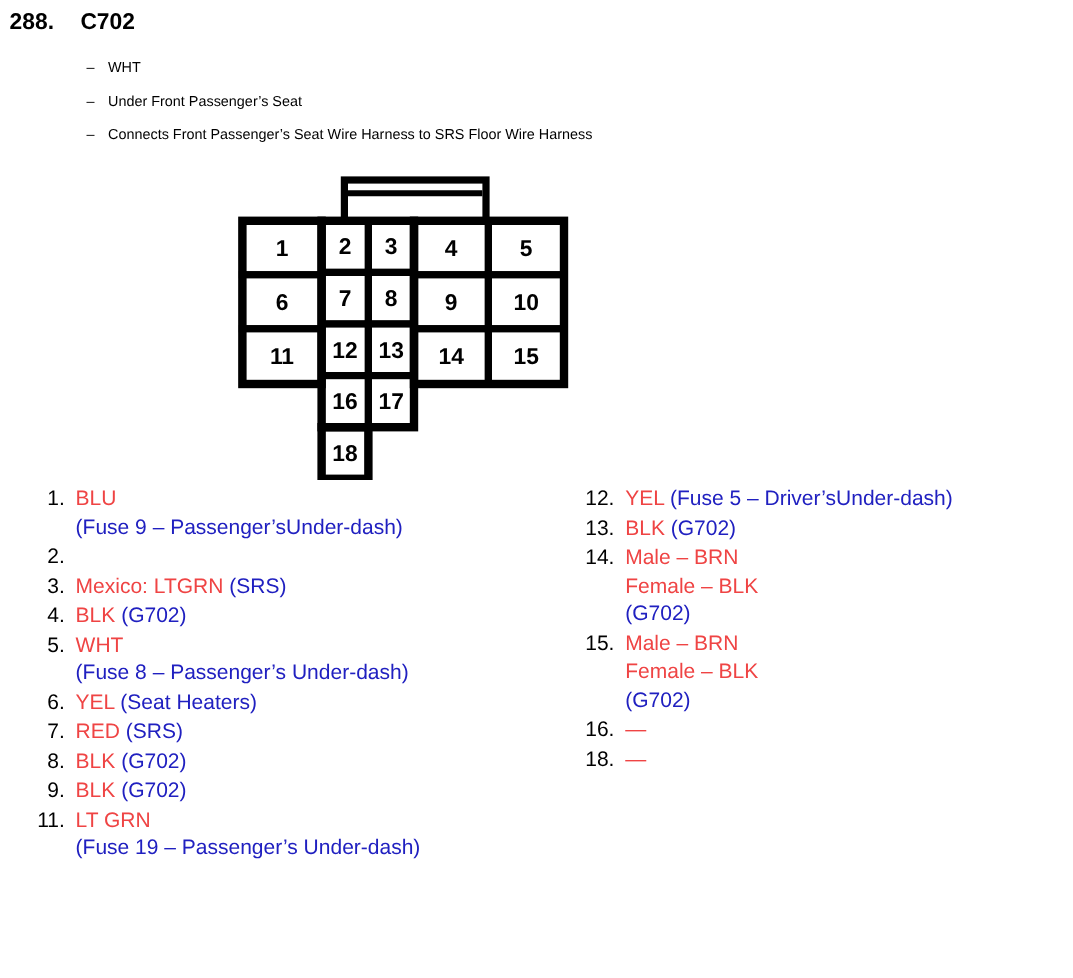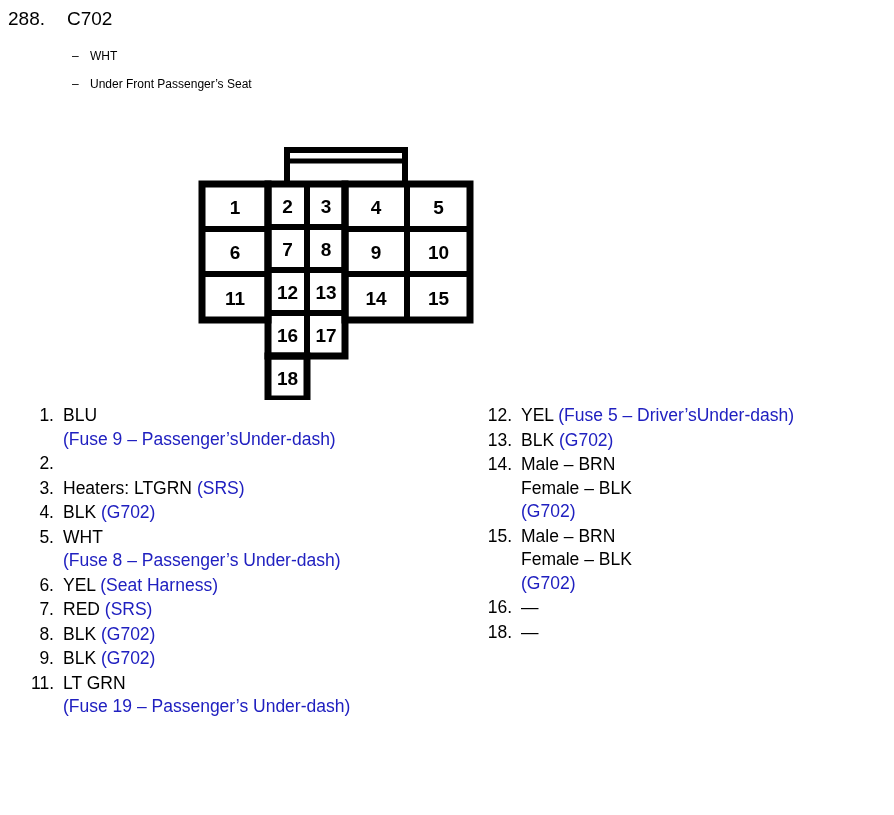--- a/index.html
+++ b/index.html
@@ -16,21 +16,21 @@
     color: #000000;
     overflow: hidden;
   }
 
   
   .heading {
     position: absolute;
     left: 8px;
     top: 8px;
     font-size: 19px;
-    font-weight: normal;
+    font-weight: bold;
     letter-spacing: 0px;
     white-space: nowrap;
     text-align: center;
   }
   .heading .num { display: inline-block; }
   .heading .title { display: inline-block; margin-left: 22px; }
 
   
   .desc {
     position: absolute;
@@ -70,32 +70,33 @@
     width: 40px;
     min-width: 40px;
     text-align: right;
     padding-right: 9px;
     box-sizing: content-box;
     white-space: nowrap;
   }
   .pin-body { flex: 1; }
   .pin-line { white-space: nowrap; }
   .blue { color: #2020c0; margin-top: 24px; }
-  .blk  { color: #000000; text-align: right; }
+  .blk  { color: #ef4444; text-align: right; }
 </style>
 </head>
 <body>
 
 <div class="heading">
   <span class="num">288.</span><span class="title">C702</span>
 </div>
 
 <div class="desc">
     <div class="desc-line"><span class="desc-dash">–</span><span>WHT</span></div>
     <div class="desc-line"><span class="desc-dash">–</span><span>Under Front Passenger’s Seat</span></div>
+    <div class="desc-line"><span class="desc-dash">–</span><span>Connects Front Passenger’s Seat Wire Harness to SRS Floor Wire Harness</span></div>
   </div>
 
 <svg class="connector" viewBox="0 0 894 400" width="894" height="400" xmlns="http://www.w3.org/2000/svg">
   <g fill="#ffffff" stroke="#000000" stroke-width="6" stroke-linejoin="miter">
 
     <rect x="287" y="150" width="118" height="36"></rect>
     <line x1="290" y1="161" x2="402" y2="161" stroke-width="5"></line>
 
     <rect x="202" y="184" width="66" height="45"></rect>
     <rect x="202" y="229" width="66" height="45"></rect>
@@ -152,40 +153,40 @@
         <div class="pin-line"><span class="blk">BLU</span></div>
         <div class="pin-line"><span class="blue">(Fuse 9 – Passenger’sUnder-dash)</span></div>
       </div>
     </div>
     <div class="pin-row">
       <div class="pin-idx">2.</div>
     </div>
     <div class="pin-row">
       <div class="pin-idx">3.</div>
       <div class="pin-body">
-        <div class="pin-line"><span class="blk">Heaters: LTGRN  </span><span class="blue">(SRS)</span></div>
+        <div class="pin-line"><span class="blk">Mexico: LTGRN  </span><span class="blue">(SRS)</span></div>
       </div>
     </div>
     <div class="pin-row">
       <div class="pin-idx">4.</div>
       <div class="pin-body">
         <div class="pin-line"><span class="blk">BLK </span><span class="blue">(G702)</span></div>
       </div>
     </div>
     <div class="pin-row">
       <div class="pin-idx">5.</div>
       <div class="pin-body">
         <div class="pin-line"><span class="blk">WHT</span></div>
         <div class="pin-line"><span class="blue">(Fuse 8 – Passenger’s Under-dash)</span></div>
       </div>
     </div>
     <div class="pin-row">
       <div class="pin-idx">6.</div>
       <div class="pin-body">
-        <div class="pin-line"><span class="blk">YEL </span><span class="blue">(Seat Harness)</span></div>
+        <div class="pin-line"><span class="blk">YEL </span><span class="blue">(Seat Heaters)</span></div>
       </div>
     </div>
     <div class="pin-row">
       <div class="pin-idx">7.</div>
       <div class="pin-body">
         <div class="pin-line"><span class="blk">RED </span><span class="blue">(SRS)</span></div>
       </div>
     </div>
     <div class="pin-row">
       <div class="pin-idx">8.</div>

